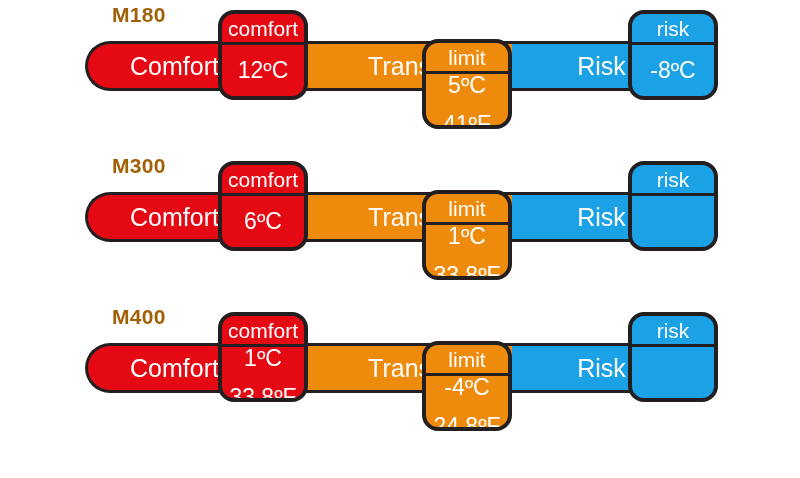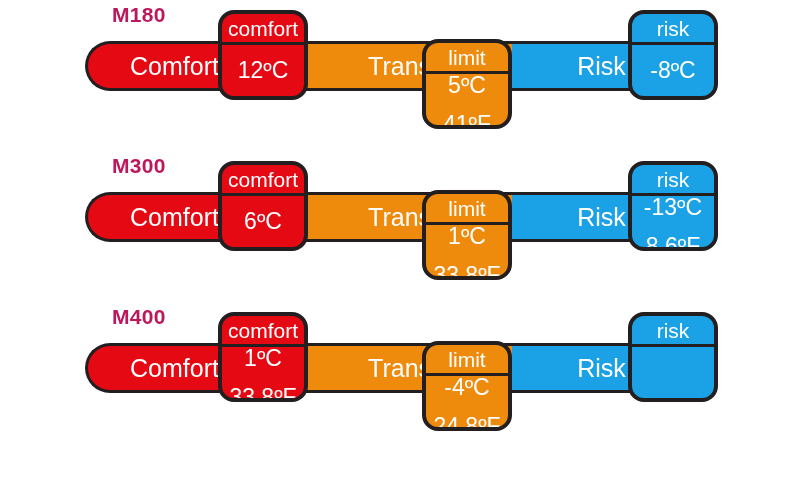--- a/index.html
+++ b/index.html
@@ -30,21 +30,21 @@
     height: 110px;
   }
 
   
   .model-label {
     position: absolute;
     left: 112px;
     top: 3px;
     font-size: 21px;
     font-weight: bold;
-    color: #be185d;
+    color: #a16207;
     letter-spacing: 0.3px;
     white-space: nowrap;
   }
 
   
   .bar {
     position: absolute;
     left: 85px;
     top: 41px;
     width: 633px;
@@ -202,24 +202,20 @@
     <div class="marker m-limit" style="background:#EF8B0C;">
       <div class="marker-title">limit</div>
       <div class="marker-values">
         <span>1ºC</span>
         <span>33.8ºF</span>
       </div>
     </div>
 
     <div class="marker m-risk" style="background:#1BA1E6;">
       <div class="marker-title">risk</div>
-      <div class="marker-values">
-        <span>-13ºC</span>
-        <span>8.6ºF</span>
-      </div>
     </div>
   </div>
 
   <div class="row" style="top:302px;">
     <div class="model-label">M400</div>
 
     <div class="bar">
       <div class="bar-seg first" style="background:#E50914;">
         <span class="bar-seg-label seg-label-comfort">Comfort</span>
       </div>

